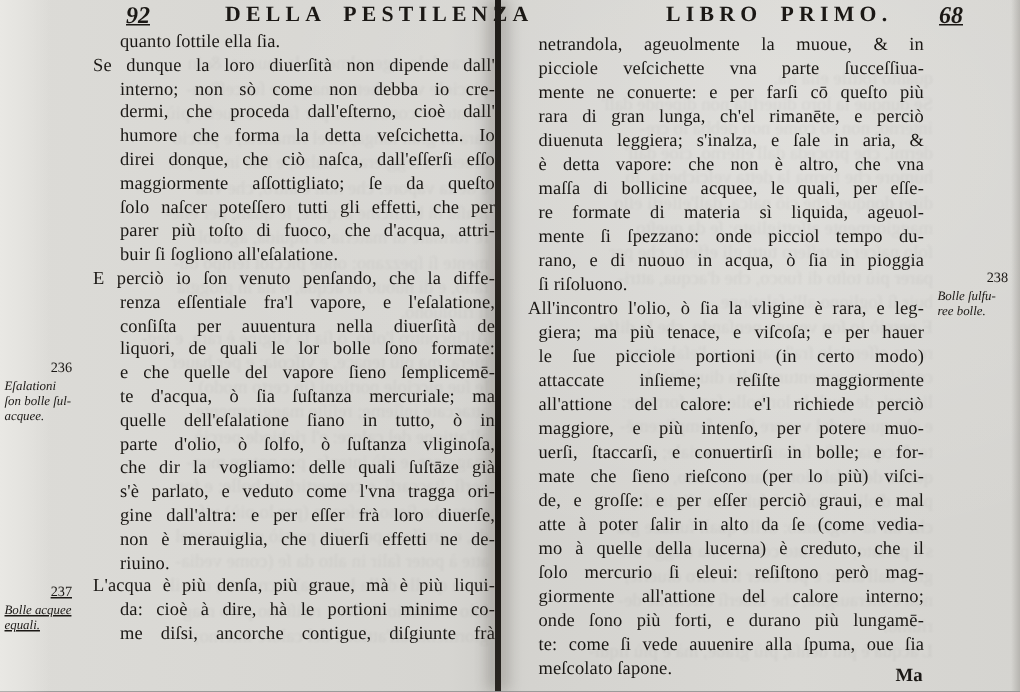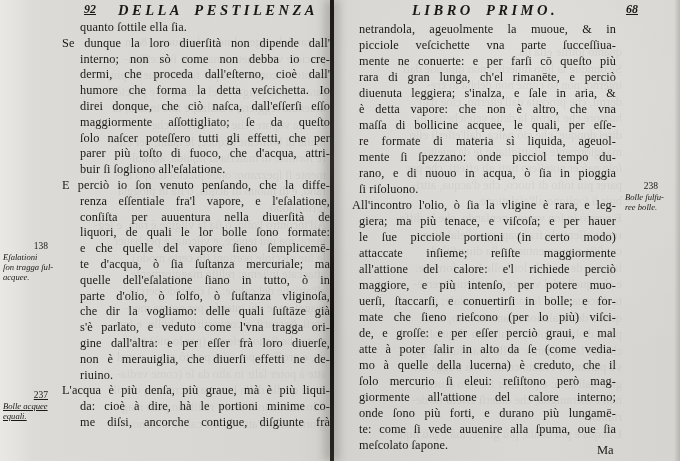--- a/index.html
+++ b/index.html
@@ -17,47 +17,47 @@
     position:absolute; left:330px; top:0; width:4px; height:461px;
     background:linear-gradient(180deg,#1d1a17 0%,#2e2a25 35%,#15120f 70%,#2a2622 100%);
     box-shadow:-4px 0 9px rgba(70,65,58,.45), 4px 0 9px rgba(70,65,58,.40);
   }
   .edge-right{
     position:absolute; right:0; top:0; width:6px; height:461px;
     background:linear-gradient(90deg,rgba(0,0,0,0),rgba(90,85,78,.25));
   }
   
   .header-title{
-    position:absolute; top:2px; font-style:italic; font-weight:bold;
-    font-size:14.5px; letter-spacing:3.5px; word-spacing:5px; white-space:nowrap;
-  }
-  .pagenum{ position:absolute; top:2px; font-style:italic; font-weight:bold; font-size:12px;text-decoration:underline; }
+    position:absolute; top:2px; font-weight:bold;
+    font-size:14.5px; letter-spacing:3.5px; word-spacing:5px; white-space:nowrap;margin-left:32px;
+  }
+  .pagenum{ position:absolute; top:2px; font-style:italic; font-weight:bold; font-size:16px;text-decoration:underline; }
   
   .textblock{ position:absolute; font-size:12.3px; }
   .textblock .line{
     text-align:justify; text-align-last:justify; overflow:hidden; white-space:normal;
     letter-spacing:.1px;
   }
   .textblock .line.end{ text-align-last:left; }
   .left-block{ left:62px; top:20px; width:268px; }
   .left-block .line{ height:15.8px; line-height:15.8px; }
   .left-block .line.cont{ padding-left:18px; }
   .right-block{ left:352px; top:21px; width:264px; }
   .right-block .line{ height:16px; line-height:16px; }
   .right-block .line.cont{ padding-left:7px; }
   
   .margincol{ position:absolute; top:0; height:461px; }
   .margincol.left{ left:0; width:56px; }
   .margincol.right{ left:622px; width:58px; }
   .mnote{ position:absolute; width:100%; font-size:8.6px; line-height:10px; font-style:italic; }
   .mnum{ font-style:normal; font-size:9.5px; text-align:right; padding-right:8px; line-height:11px; }
-  .margincol.right .mnum{ padding-right:22px; }
+  .margincol.right .mnum{ padding-right:8px; }
   .mline{ padding-left:3px; white-space:nowrap; }
   
-  .catchword{ position:absolute; left:597px; top:443px; font-size:12.5px; }
+  .catchword{ position:absolute; left:597px; top:443px; font-size:12.5px;font-weight:bold; }
   
   .ghost{
     position:absolute; width:272px; font-size:12.5px; line-height:16.6px;
     transform:scaleX(-1); opacity:.055; filter:blur(.6px);
     pointer-events:none; white-space:nowrap; overflow:hidden; color:#2a2a28;
   }
   .ghost.gl{ left:54px; top:34px; height:420px; }
   .ghost.gr{ left:350px; top:44px; height:410px; }
 </style>
 </head>
@@ -144,23 +144,23 @@
         <div class="line cont">s'è parlato, e veduto come l'vna tragga ori-</div>
         <div class="line cont">gine dall'altra: e per eſſer frà loro diuerſe,</div>
         <div class="line cont">non è merauiglia, che diuerſi effetti ne de-</div>
         <div class="line cont end">riuino.</div>
         <div class="line">L'acqua è più denſa, più graue, mà è più liqui-</div>
         <div class="line cont">da: cioè à dire, hà le portioni minime co-</div>
         <div class="line cont">me diſsi, ancorche contigue, diſgiunte frà</div>
       </div>
     <div class="margincol left">
         <div class="mnote" style="top: 241px;">
-          <div class="mnum">138</div>
+          <div class="mnum">236</div>
           <div class="mline">Eſalationi</div>
-          <div class="mline">ſon tragga ſul-</div>
+          <div class="mline">ſon bolle ſul-</div>
           <div class="mline">acquee.</div>
         </div>
         <div class="mnote" style="top: 390px; text-decoration: underline;">
           <div class="mnum">237</div>
           <div class="mline">Bolle acquee</div>
           <div class="mline">equali.</div>
         </div>
       </div>
   </div>
 

